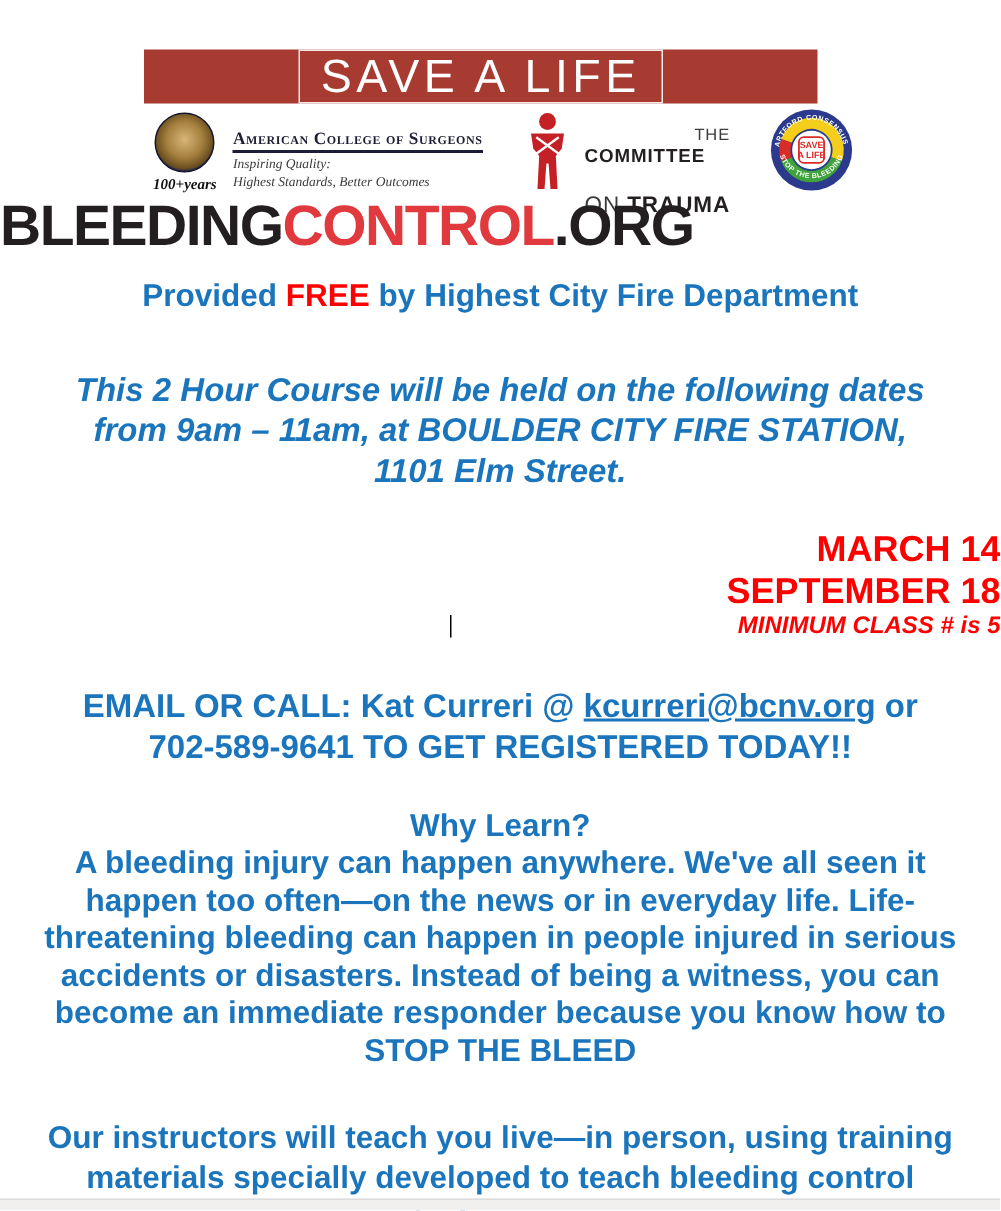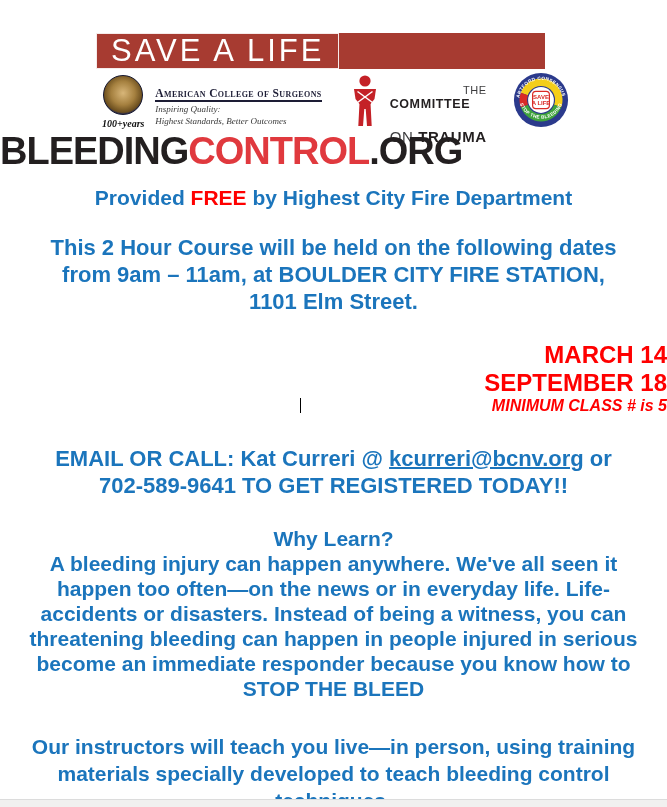--- a/index.html
+++ b/index.html
@@ -1,21 +1,21 @@
 <!DOCTYPE html>
 <html><head>
 <meta charset="utf-8">
 <style>
   html,body { margin:0; padding:0; background:#ffffff; }
   body { width:667px; height:807px; font-family:"Liberation Sans", sans-serif; }
   .page { position:relative; width:667px; height:807px; overflow:hidden; background:#fff; }
 
   
   .banner { box-sizing:border-box; margin:33px 0 0 96px; width:449px; height:36px;
-            background:#A73B31; display:flex; align-items:center; }
+            background:#A73B31; display:flex; align-items:center; justify-content:center; }
   .banner-box { display:inline-flex; align-items:center; justify-content:center;
                 height:34px; padding:0 14px; border:1px solid rgba(255,255,255,.9);
                 color:#ffffff; font-size:31px; letter-spacing:3px; font-weight:400; white-space:nowrap; }
 
   
   .logos-row { margin-top:6px; display:flex; justify-content:center; align-items:flex-start; gap:26px; height:56px; }
   .acs { display:flex; gap:7px; }
   .acs-left { display:flex; flex-direction:column; align-items:center; width:50px; }
   .acs-seal { width:38px; height:38px; border-radius:50%;
               background:radial-gradient(circle at 50% 45%, #D8B679 0%, #A5803F 42%, #6B4E1E 68%, #2A2C4E 74%, #1B1D3A 100%);
@@ -39,21 +39,21 @@
 
   
   .site-line { margin-top:2px; font-size:38px; font-weight:800;
                letter-spacing:-1px; line-height:36px; color:#231F20; white-space:nowrap; }
   .site-red { color:#E0393E; }
 
   
   .blue-txt { color:#1B75BC; font-weight:bold; text-align:center; }
   .red-txt  { color:#FF0000; }
   .t-provided { margin-top:17px; font-size:21px; line-height:24px; }
-  .t-course { margin-top:24px; font-size:22px; line-height:27px; }
+  .t-course { margin-top:36px; font-size:22px; line-height:27px;font-style:italic; }
   .t-dates { margin-top:26px; text-align:right; font-weight:bold; color:#FF0000;
              font-size:24px; line-height:28px; }
   .t-min { position:relative; font-size:16px; line-height:17px; font-style:italic; }
   .caret { position:absolute; left:calc(50% - 34px); top:1px; width:1px; height:15px; background:#000; }
   .t-contact { margin-top:31px; font-size:22px; line-height:27px; }
   .email-link { color:#1B75BC; text-decoration:underline; text-decoration-thickness:2px; }
   .t-why { margin-top:27px; font-size:21px; line-height:25px; }
   .t-instructors { margin-top:32px; font-size:21px; line-height:27px; }
 
   .bottom-strip { position:absolute; left:0; bottom:0; width:100%; height:7px;
@@ -144,22 +144,22 @@
 
   <div class="blue-txt t-contact">
     <div><span>EMAIL OR CALL: Kat Curreri @ </span><a class="email-link" href="#">kcurreri@bcnv.org</a><span> or</span></div>
     <div>702-589-9641 TO GET REGISTERED TODAY!!</div>
   </div>
 
   <div class="blue-txt t-why">
     <div>Why Learn?</div>
     <div>A bleeding injury can happen anywhere. We've all seen it</div>
     <div>happen too often—on the news or in everyday life. Life-</div>
+    <div>threatening bleeding can happen in people injured in serious</div>
     <div>accidents or disasters. Instead of being a witness, you can</div>
-    <div>threatening bleeding can happen in people injured in serious</div>
     <div>become an immediate responder because you know how to</div>
     <div>STOP THE BLEED</div>
   </div>
 
   <div class="blue-txt t-instructors">
     <div>Our instructors will teach you live—in person, using training</div>
     <div>materials specially developed to teach bleeding control</div>
     <div>techniques.</div>
   </div>
 

